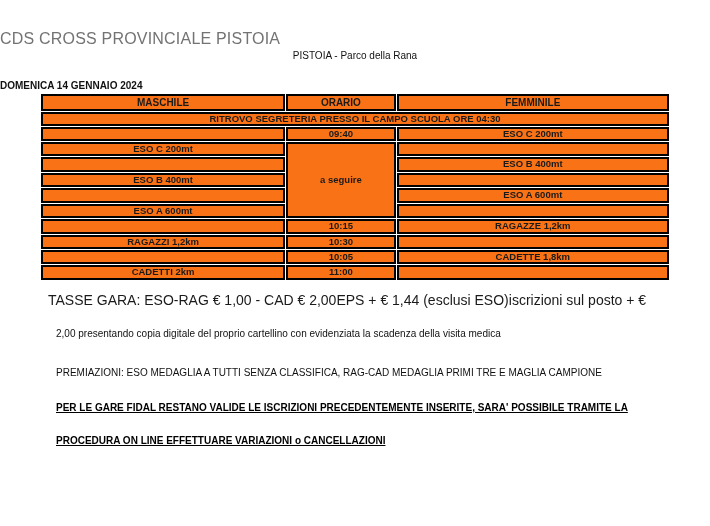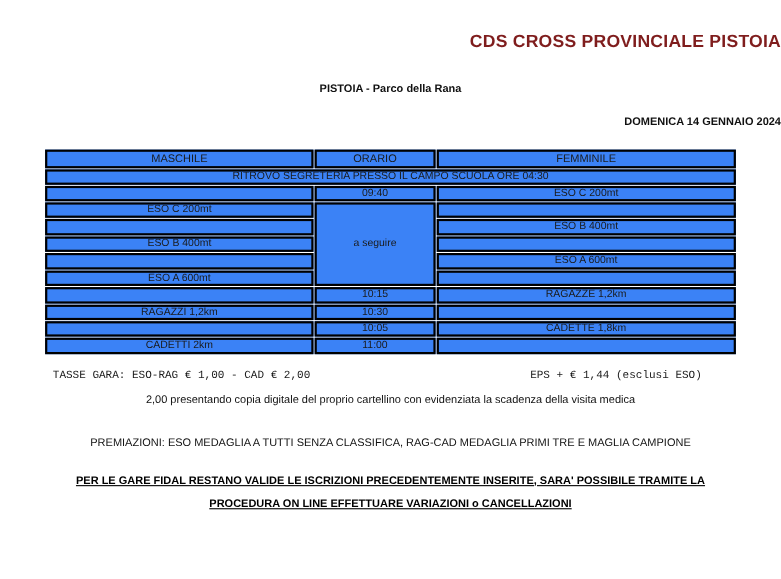--- a/index.html
+++ b/index.html
@@ -7,76 +7,75 @@
     width:710px; height:526px;
     background:#ffffff;
     color:#1a1a1a;
     font-family:"Liberation Sans", sans-serif;
     overflow:hidden;
   }
   .doc { width:710px; height:526px; position:relative; }
 
   .doc-title {
     margin:0; padding-top:30px;
-    text-align:right;
-    font-size:16px; font-weight:bold;
+    text-align:left;
+    font-size:16px; font-weight:normal;
     letter-spacing:0.2px;
-    color:#7f1d1d;
+    color:#737373;
   }
   .doc-subtitle {
-    margin:28px 0 0 0;
+    margin:2px 0 0 0;
     text-align:center;
-    font-size:10px; font-weight:bold;
+    font-size:10px; font-weight:normal;
     color:#111;
   }
   .doc-date {
-    margin:19px 0 18px 0;
-    text-align:right;
+    margin:19px 0 2px 0;
+    text-align:left;
     font-size:10px; font-weight:bold;
     color:#111;
   }
 
   table.schedule {
     width:630px;
     margin:0 auto;
     border-collapse:separate;
     border-spacing:1px;
     table-layout:fixed;
   }
   table.schedule col.c1 { width:39%; }
   table.schedule col.c2 { width:17.5%; }
   table.schedule col.c3 { width:43.5%; }
   table.schedule th, table.schedule td {
     border:2px solid #000;
     padding:0 2px;
     text-align:center;
     vertical-align:middle;
     font-size:9.5px;
-    font-weight:normal;
+    font-weight:bold;
     line-height:1.1;
     height:10px;
     overflow:hidden;
     white-space:nowrap;
-    background:#3b82f6;
+    background:#f97316;
   }
   table.schedule th { height:13px; font-size:10px; }
   table.schedule td.ritrovo { height:9px; line-height:1.0; }
   table.schedule td.aseguire { }
 
   .notes { padding:0 40px; }
-  .note { margin:4px; font-size:10px; line-height:17px; text-align:center; color:#111; }
+  .note { margin:16px; font-size:10px; line-height:17px; color:#111; }
   .fees-block { margin-top:11px; }
   .fees-line1 {
     display:flex;
     justify-content:space-between;
     align-items:baseline;
     padding-left:8px; padding-right:32px;
-    font-size:10px; line-height:17px;
+    font-size:14px; line-height:17px;
     text-align:left;
-    font-family:Liberation Mono, monospace;
   }
   .awards-block { margin-top:22px; }
   .registration-block { margin-top:14px; }
   .fidal-block { margin-top:18px; }
   .fidal-block .note {
     font-weight:bold;
     text-decoration:underline;
     color:#000;
   }
   .nowrap { white-space:nowrap; }
@@ -153,20 +152,21 @@
     </tr>
   </tbody>
     </table>
 
   <div class="notes">
 
     <div class="fees-block">
       <div class="fees-line1">
         <span class="nowrap">TASSE GARA: ESO-RAG € 1,00 - CAD € 2,00</span>
         <span class="nowrap">EPS + € 1,44 (esclusi ESO)</span>
+        <span class="nowrap">iscrizioni sul posto + €</span>
       </div>
       <p class="note">2,00 presentando copia digitale del proprio cartellino con evidenziata la scadenza della visita medica</p>
     </div>
 
     <div class="awards-block">
       <p class="note">PREMIAZIONI: ESO MEDAGLIA A TUTTI SENZA CLASSIFICA, RAG-CAD MEDAGLIA PRIMI TRE E MAGLIA CAMPIONE</p>
     </div>
 
 
     <div class="fidal-block">

